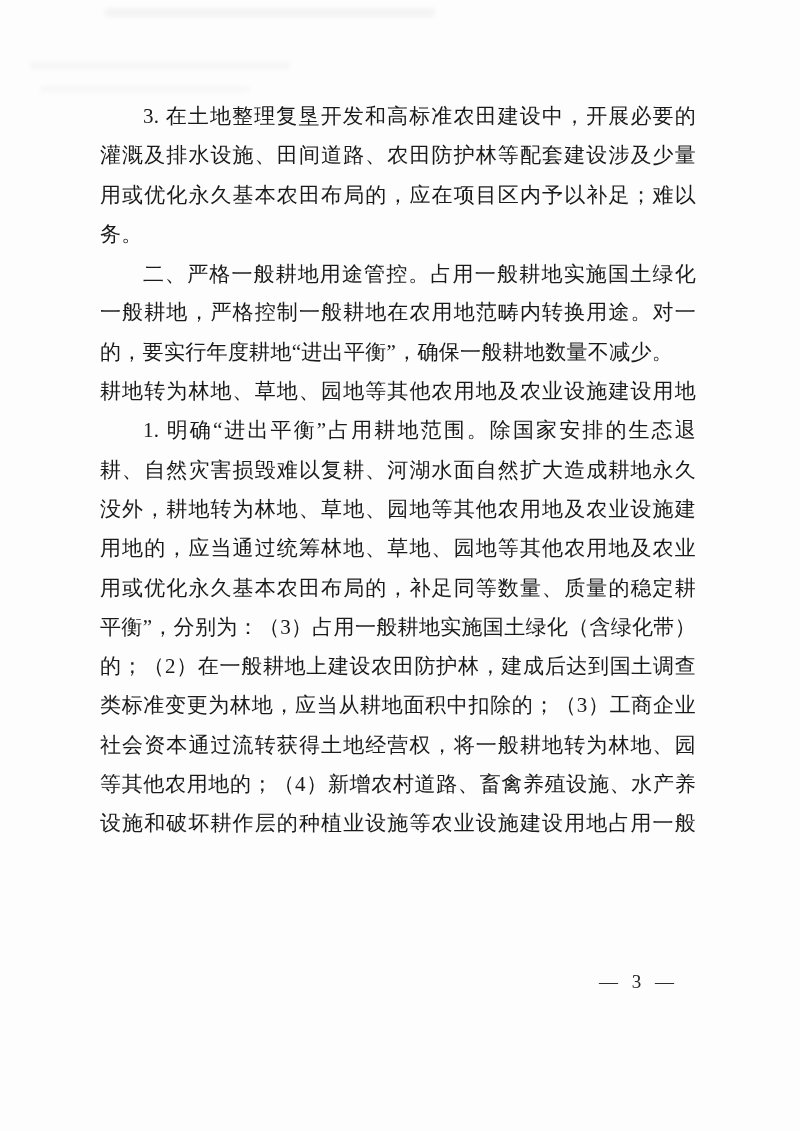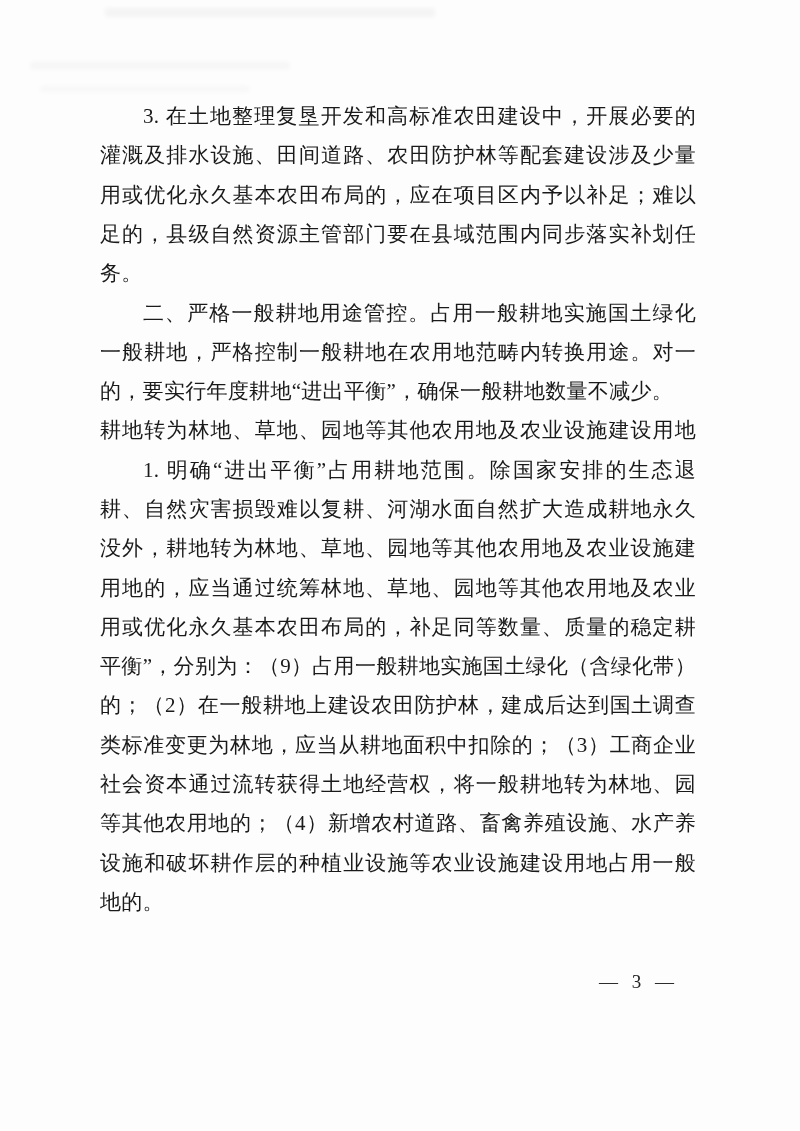--- a/index.html
+++ b/index.html
@@ -76,34 +76,32 @@
 
 <div class="page" style="background: rgb(253, 253, 253); color: rgb(26, 26, 26);">
   <div class="artifact a1"></div>
   <div class="artifact a2"></div>
   <div class="artifact a3"></div>
 
   <div class="doc-body">
       <div class="line indent fill"><span class="run">3. 在土地整理复垦开发和高标准农田建设中，开展必要的</span></div>
       <div class="line fill"><span class="run">灌溉及排水设施、田间道路、农田防护林等配套建设涉及少量占</span></div>
       <div class="line fill"><span class="run">用或优化永久基本农田布局的，应在项目区内予以补足；难以补</span></div>
-      <div class="line fill"><span class="run">足的，县级自然资源主管部门要在县域范围内同步落实补划任</span></div>
       <div class="line"><span class="run">务。</span></div>
       <div class="line indent fill"><span class="run bold">二、严格一般耕地用途管控。</span><span class="run">占用一般耕地实施国土绿化</span></div>
       <div class="line fill"><span class="run">一般耕地，严格控制一般耕地在农用地范畴内转换用途。对一般</span></div>
       <div class="line"><span class="run">的，要实行年度耕地“进出平衡”，确保一般耕地数量不减少。</span></div>
       <div class="line fill"><span class="run">耕地转为林地、草地、园地等其他农用地及农业设施建设用地</span></div>
       <div class="line indent fill"><span class="run">1. 明确“进出平衡”占用耕地范围。除国家安排的生态退</span></div>
       <div class="line fill"><span class="run">耕、自然灾害损毁难以复耕、河湖水面自然扩大造成耕地永久淹</span></div>
       <div class="line fill"><span class="run">没外，耕地转为林地、草地、园地等其他农用地及农业设施建设</span></div>
       <div class="line fill"><span class="run">用地的，应当通过统筹林地、草地、园地等其他农用地及农业设</span></div>
       <div class="line fill"><span class="run">用或优化永久基本农田布局的，补足同等数量、质量的稳定耕</span></div>
-      <div class="line fill"><span class="run">平衡”，分别为：（9）占用一般耕地实施国土绿化（含绿化带）</span></div>
+      <div class="line fill"><span class="run">平衡”，分别为：（3）占用一般耕地实施国土绿化（含绿化带）</span></div>
       <div class="line fill"><span class="run">的；（2）在一般耕地上建设农田防护林，建成后达到国土调查分</span></div>
       <div class="line fill"><span class="run">类标准变更为林地，应当从耕地面积中扣除的；（3）工商企业等</span></div>
       <div class="line fill"><span class="run">社会资本通过流转获得土地经营权，将一般耕地转为林地、园地</span></div>
       <div class="line fill"><span class="run">等其他农用地的；（4）新增农村道路、畜禽养殖设施、水产养殖</span></div>
       <div class="line fill"><span class="run">设施和破坏耕作层的种植业设施等农业设施建设用地占用一般耕</span></div>
-      <div class="line"><span class="run">地的。</span></div>
     </div>
 
   <div class="page-num">— 3 —</div>
 </div>
 
 </body></html>

